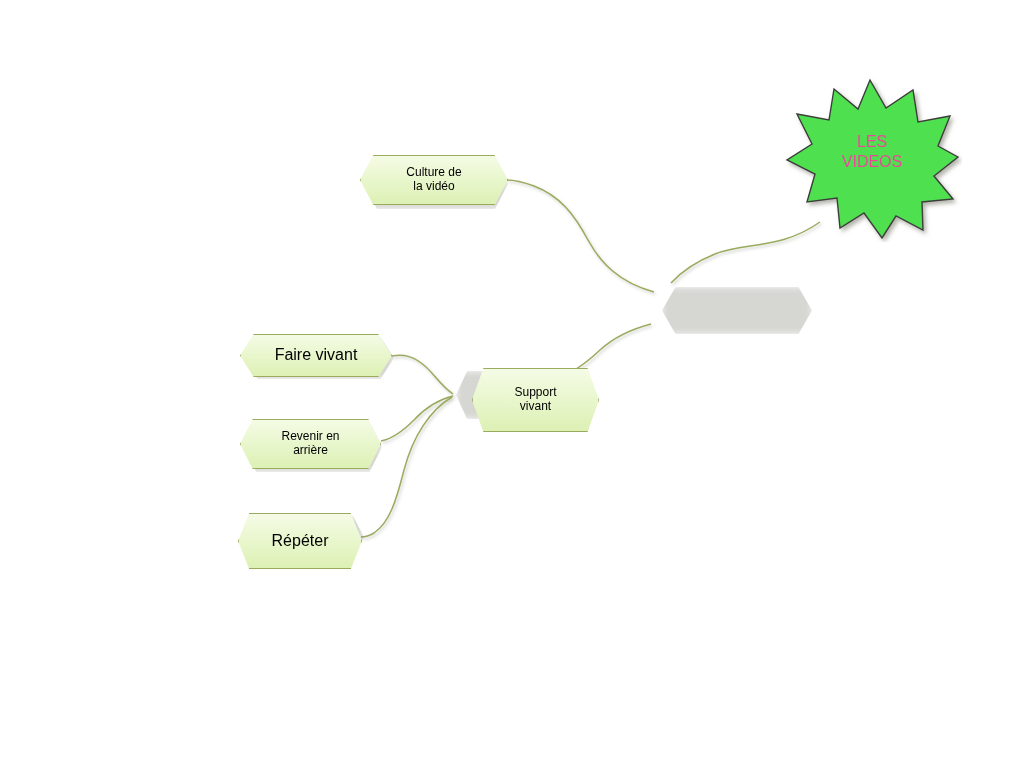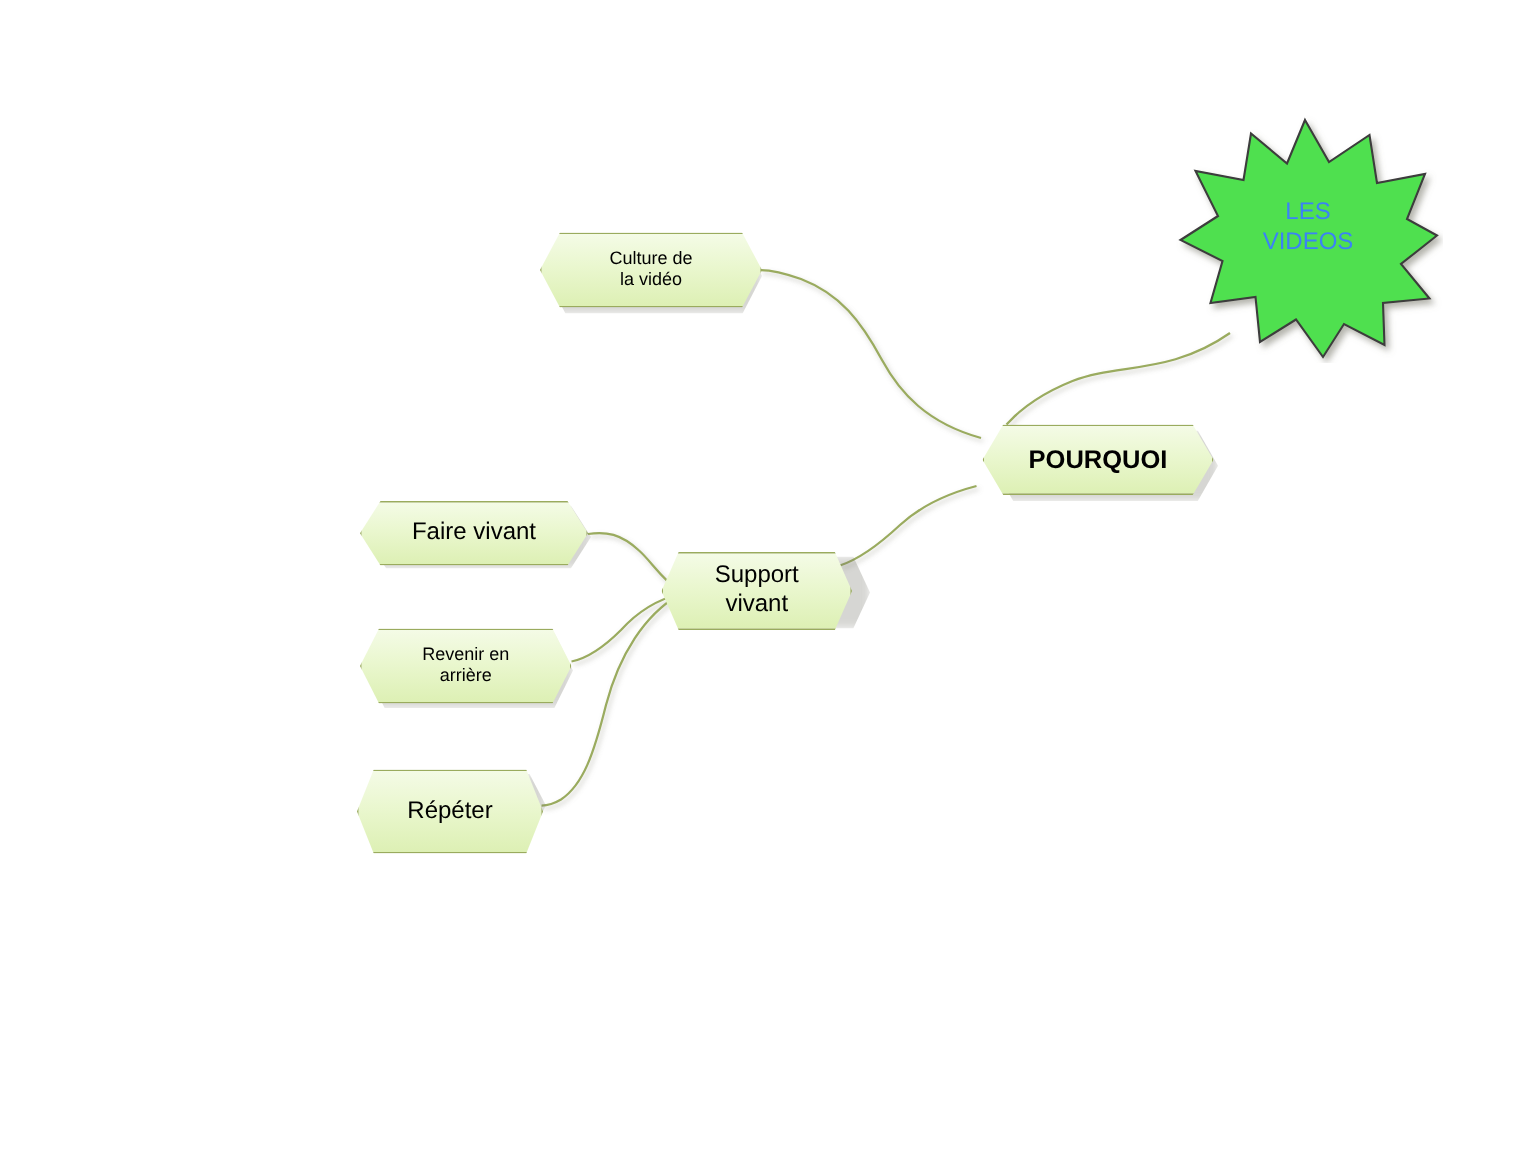--- a/index.html
+++ b/index.html
@@ -56,21 +56,21 @@
     padding: 0 2px;
   }
   
   #star-wrap {
     position: absolute;
     z-index: 5;
   }
   #star-label {
     position: absolute;
     text-align: center;
-    color: #3b82f6;
+    color: #ec4899;
     line-height: 1.22;
     white-space: pre-line;
     z-index: 6;
   }
 </style>
 </head>
 <body>
 
 <div id="canvas">
 
@@ -97,30 +97,27 @@
     </g>
   </svg>
 
   <div class="node-shadow" style="left:662px; top:287px; width:150px; height:47px;"></div>
   <div class="node-shadow" style="left:364px; top:159px; width:144px; height:50px;"></div>
   <div class="node-shadow" style="left:456px; top:371px; width:124px; height:48px;"></div>
   <div class="node-shadow" style="left:244px; top:337px; width:150px; height:42px;"></div>
   <div class="node-shadow" style="left:244px; top:422px; width:138px; height:50px;"></div>
   <div class="node-shadow" style="left:242px; top:516px; width:122px; height:42px;"></div>
 
-  <div class="node" id="node-pourquoi" style="left:655px; top:283px; width:154px; height:47px; font-size:17px; font-weight:bold;">
-    <span class="hex-label">POURQUOI</span>
-  </div>
 
   <div class="node" id="node-culture" style="left:360px; top:155px; width:148px; height:50px; font-size:12px;">
     <span class="hex-label">Culture de
 la vidéo</span>
   </div>
 
-  <div class="node" id="node-support" style="left:441px; top:368px; width:127px; height:52px; font-size:16px;">
+  <div class="node" id="node-support" style="left:472px; top:368px; width:127px; height:64px; font-size:12px;">
     <span class="hex-label">Support
 vivant</span>
   </div>
 
   <div class="node" id="node-pause" style="left:240px; top:334px; width:152px; height:43px; font-size:16px;">
     <span class="hex-label">Faire vivant</span>
   </div>
 
   <div class="node" id="node-revenir" style="left:240px; top:419px; width:141px; height:50px; font-size:12px;justify-content:center;">
     <span class="hex-label">Revenir en

